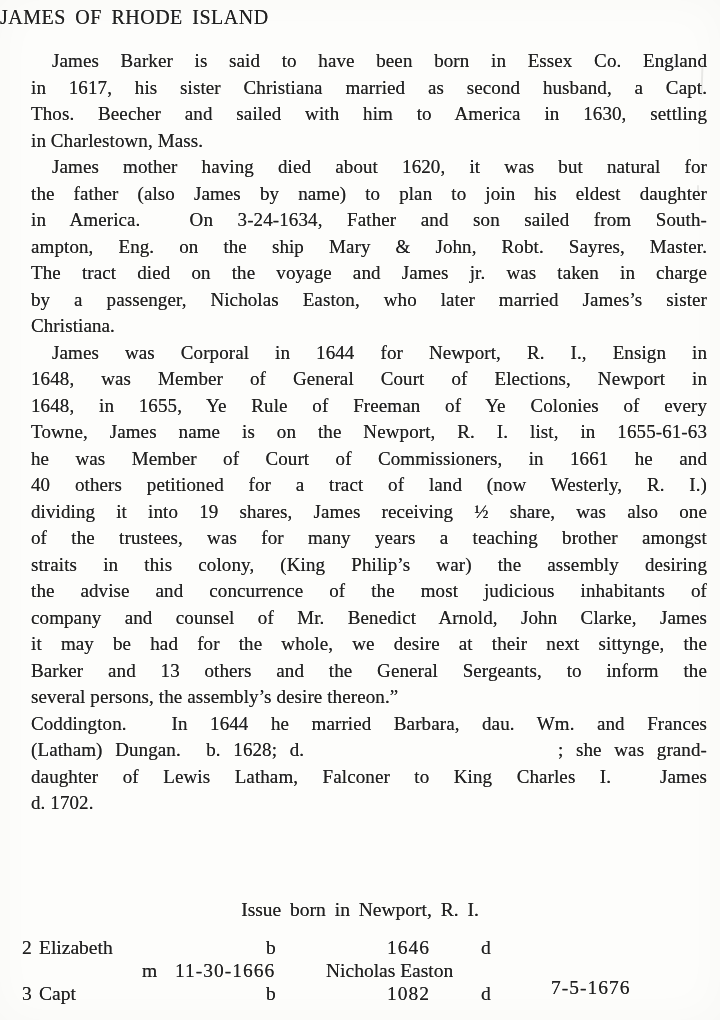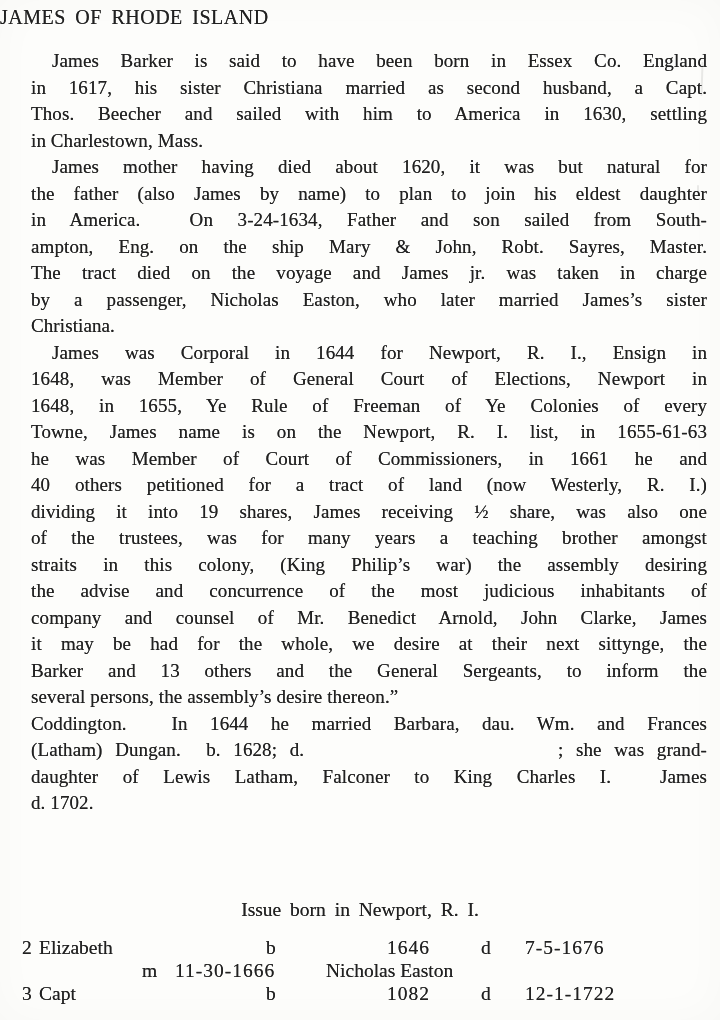--- a/index.html
+++ b/index.html
@@ -78,21 +78,21 @@
     position: relative;
     height: 23.2px;
     line-height: 23.2px;
   }
   .cell { position: absolute; top: 0; white-space: nowrap; }
   .c-num   { left: 22px; }
   .c-name  { left: 39px; }
   .c-b     { left: 266px; }
   .c-born  { left: 387px; letter-spacing: 1px; }
   .c-d     { left: 481px; }
-  .c-died  { left: 525px; letter-spacing: 1px; }
+  .c-died  { left: 551px; letter-spacing: 1px; margin-top: 40px; }
   .c-m     { left: 142px; }
   .c-mdate { left: 175px; letter-spacing: 1px; }
   .c-spouse{ left: 326px; }
   .scan-artifact {
     position: absolute;
     background: rgba(60,60,60,0.10);
     border-radius: 2px;
   }
   .artifact-1 { left: 701px; top: 62px; width: 2px; height: 34px; transform: rotate(2deg); }
   .artifact-2 { left: 697px; top: 185px; width: 2px; height: 10px; }

